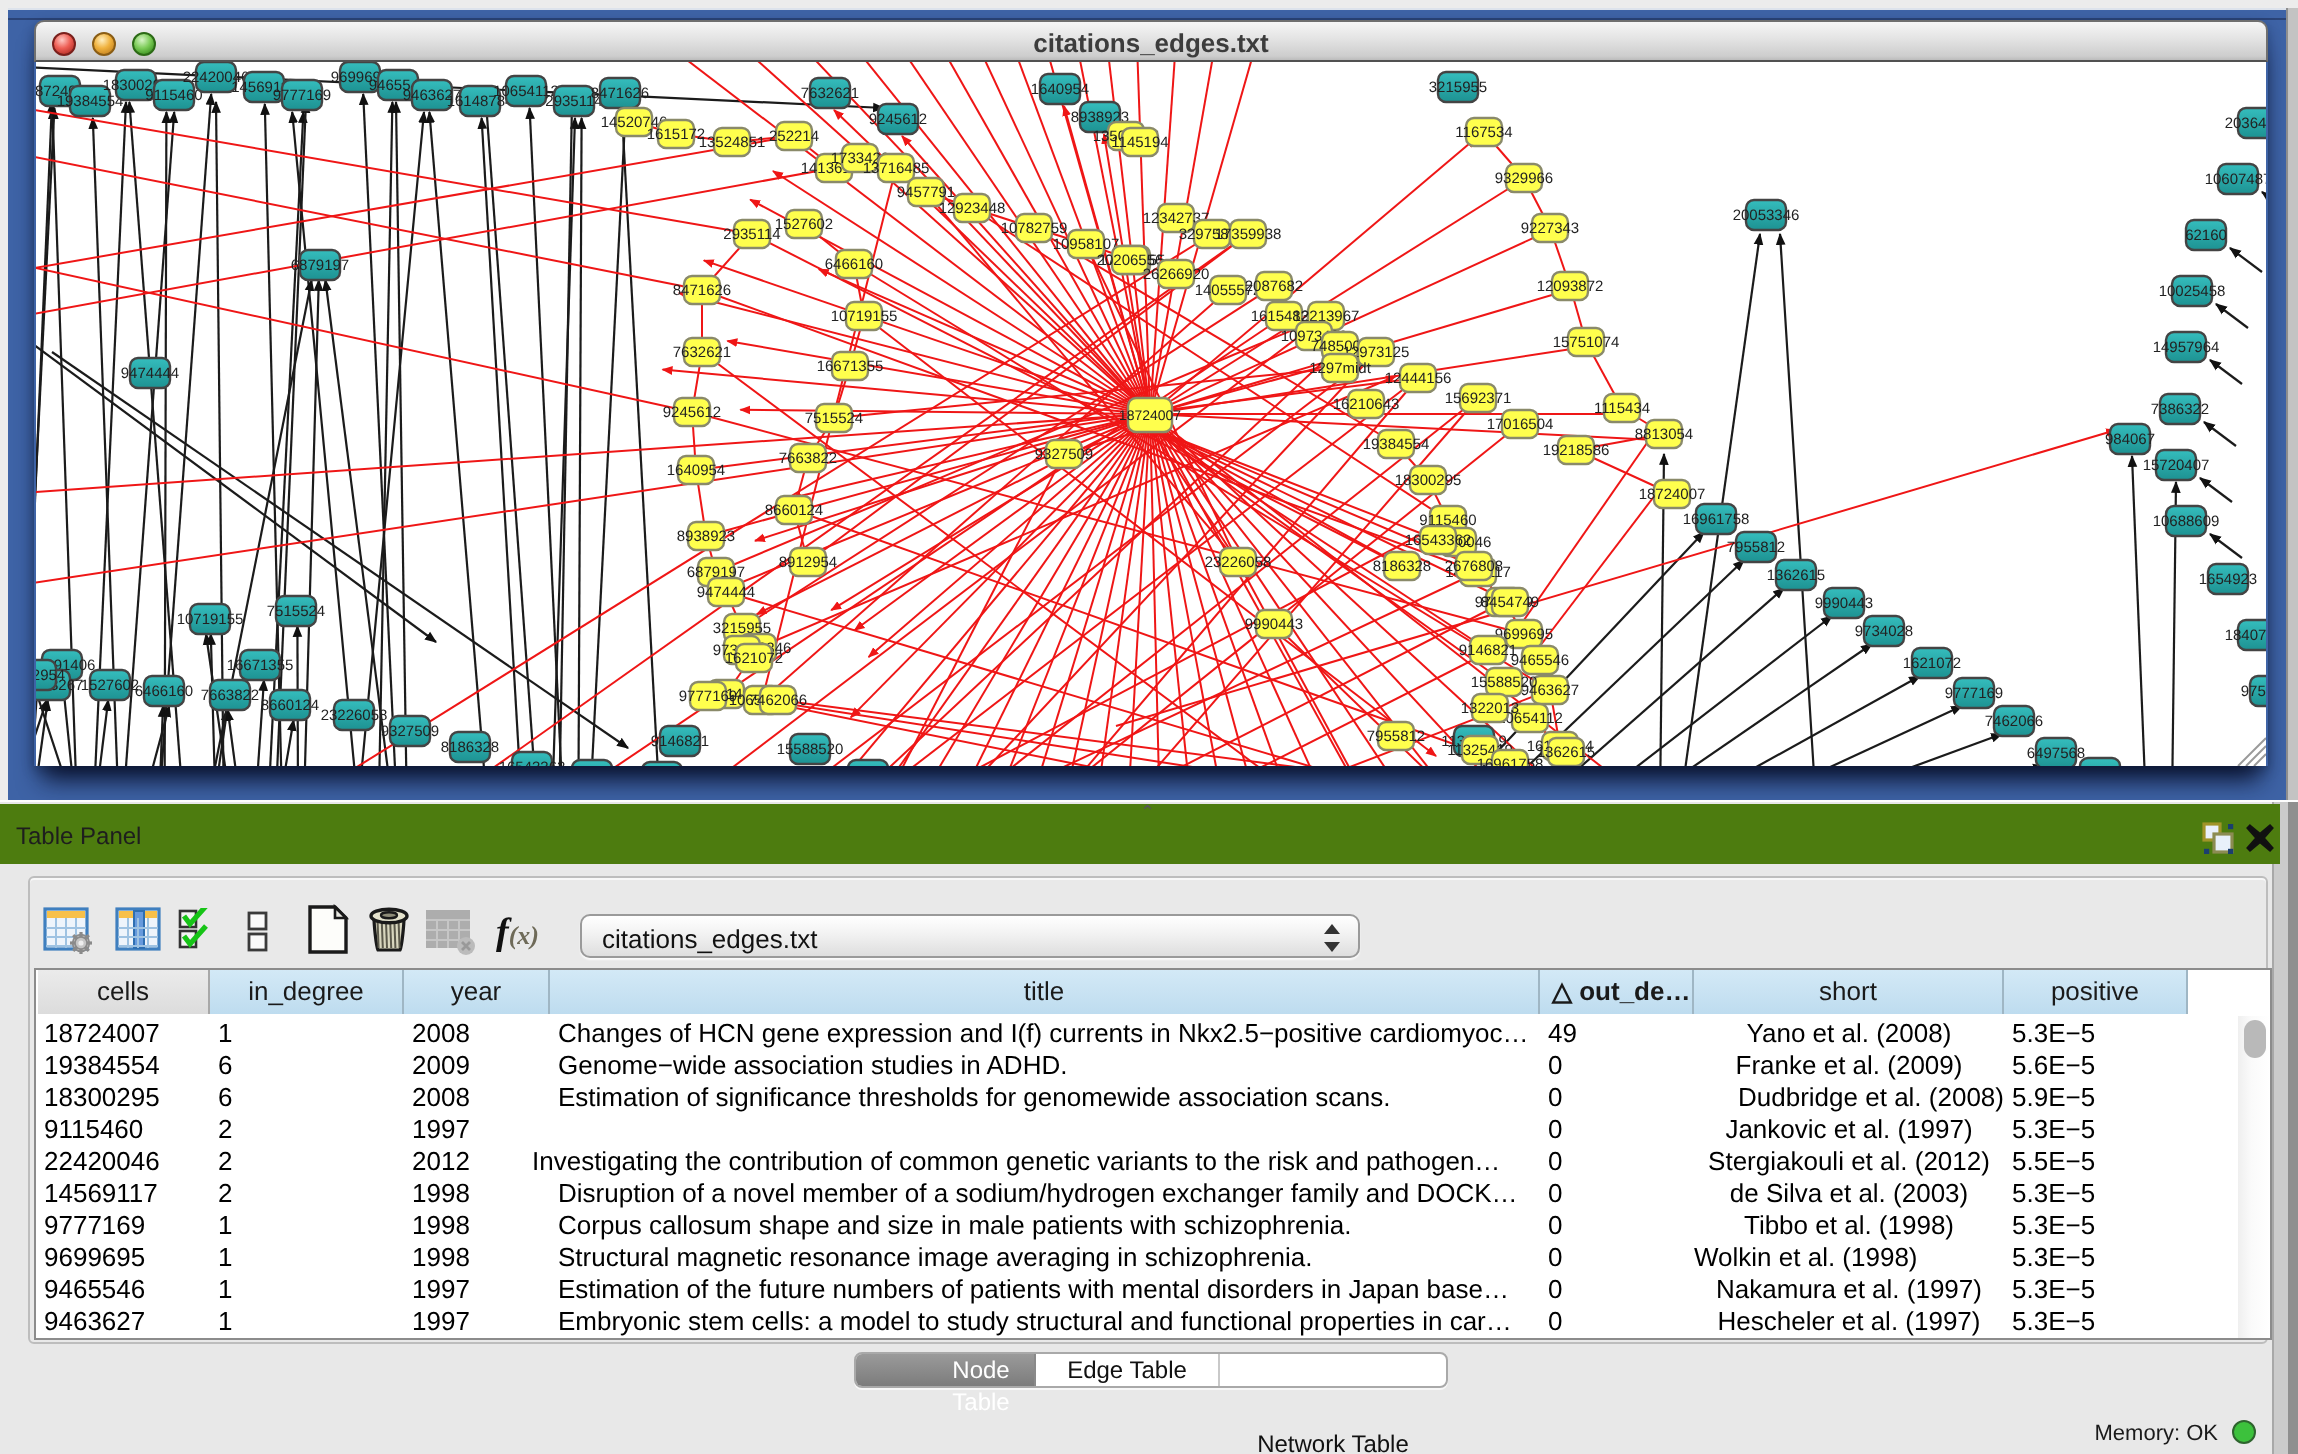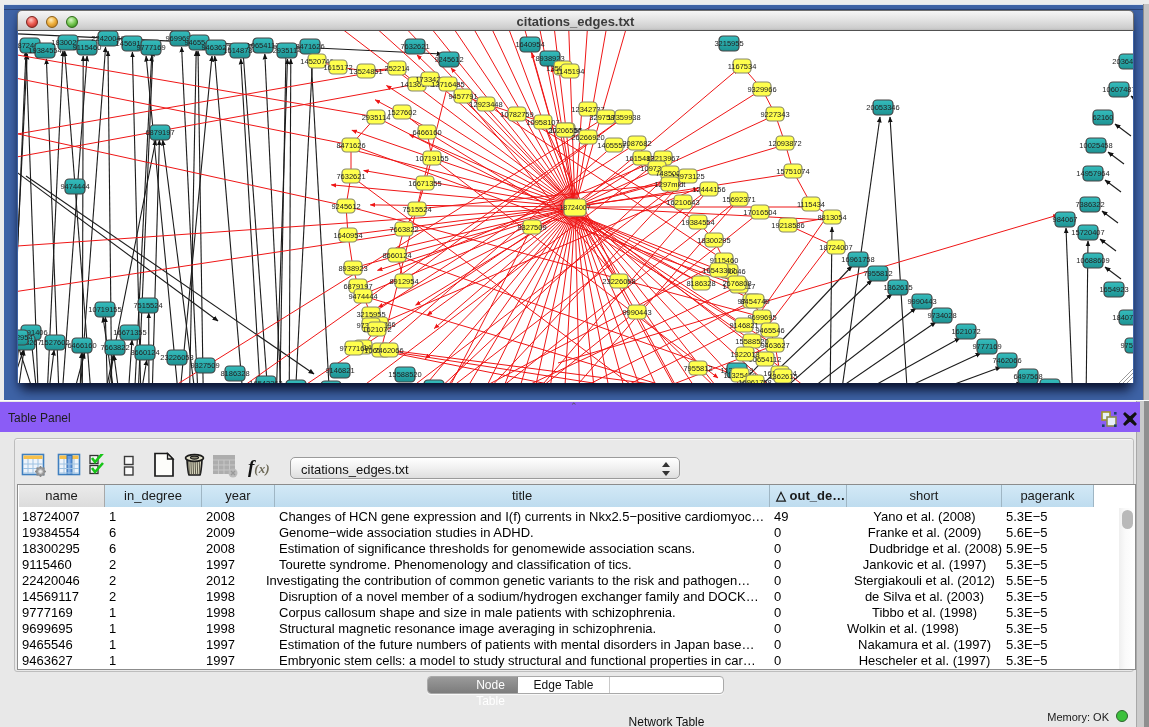--- a/index.html
+++ b/index.html
@@ -9,21 +9,21 @@
 #rightstrip { position:absolute; left:1143px; top:4px; width:6px; height:396px; background:#c3c3c3; border-left:1px solid #8e8e8e; }
 #win { position:absolute; left:17px; top:10px; width:1117px; height:373px; border-radius:5px 5px 0 0; box-shadow:0 11px 12px -4px rgba(8,16,42,0.95), 0 2px 6px rgba(10,20,50,.35); }
 #titlebar { position:absolute; left:0; top:0; width:100%; height:21px; border-radius:5px 5px 0 0; background:linear-gradient(#f6f6f6, #e3e3e3 45%, #cdcdcd 90%, #bcbcbc); border:1px solid #6f6f6f; border-bottom:1px solid #515151; }
 .tl { position:absolute; top:4.5px; width:12px; height:12px; border-radius:50%; }
 #tl-r { left:8px; background:radial-gradient(circle at 4px 3px, #ffc9c4, #ee5f55 45%, #c33b33 75%, #8c2420); border:1px solid #7a201c;}
 #tl-y { left:28px; background:radial-gradient(circle at 4px 3px, #ffefc0, #f0b23e 45%, #d08f28 75%, #96651a); border:1px solid #8a5d15;}
 #tl-g { left:48px; background:radial-gradient(circle at 4px 3px, #d8f5c8, #7ccc58 45%, #4ba02e 75%, #2f7218); border:1px solid #2c6a16;}
 #title { position:absolute; top:3px; left:0; width:100%; text-align:center; font-size:13px; font-weight:bold; color:#3c3c3c; }
 #canvas { position:absolute; left:1px; top:21px; width:1115px; height:352px; background:#fff; overflow:hidden; }
 #tablepanel { position:absolute; left:0; top:400px; width:1149px; height:327px; background:#e8e8e8; border-top:1px solid #fdfdfd; }
-#tp-head { position:absolute; left:0; top:1px; width:1140px; height:30px; background:#8b5cf6; }
+#tp-head { position:absolute; left:0; top:1px; width:1140px; height:30px; background:#4d7c0f; }
 #tp-title { position:absolute; left:8px; top:9px; font-size:12px; color:#1e1e1e; }
 #tp-grip { position:absolute; left:570px; top:0px; width:10px; height:6px; color:#555; font-size:9px;}
 #panel { position:absolute; left:14px; top:37px; width:1120px; height:234px; border:1px solid #bdbdbd; border-radius:3px; background:#e9e9e9; box-shadow:inset 0 1px 0 #f8f8f8;}
 #bstrip { position:absolute; left:1136px; top:0px; width:13px; height:327px; background:#cbcbcb; border-left:1px solid #a8a8a8;}
 #bstrip2 { position:absolute; left:1144px; top:0px; width:5px; height:327px; background:#8f8f8f;}
 
 #toolbar { position:absolute; left:0; top:6px; width:100%; height:34px; }
 
 #dropdown { position:absolute; left:275px; top:12px; width:390px; height:22px; border:1px solid #9a9a9a; border-radius:5px; background:linear-gradient(#ffffff, #f2f2f2 45%, #dedede); box-shadow:0 1px 1px rgba(255,255,255,.8); }
 #dropdown span.txt { position:absolute; left:10px; top:4px; font-size:13px; color:#111; }
@@ -1034,27 +1034,27 @@
         <div class="icon" style="left:233px;top:11px;font-family:'Liberation Serif',serif;font-style:italic;"><span style="font-size:19px;font-weight:bold;color:#111;">f</span><span style="font-size:13px;font-weight:bold;color:#6e6a58;">(x)</span></div>
       <div id="dropdown">
           <span class="txt">citations_edges.txt</span>
           <svg style="position:absolute;right:8px;top:3px" width="10" height="16" viewBox="0 0 10 16">
             <path d="M5 1 L9 6 L1 6 z" fill="#333"></path>
             <path d="M5 15 L9 10 L1 10 z" fill="#333"></path>
           </svg>
         </div>
     </div>
     <div id="tbl">
-        <div class="hcell hname" style="left:1px;width:86px;">name</div>
+        <div class="hcell hname" style="left:1px;width:86px;">cells</div>
         <div class="hcell" style="left:87px;width:97px;">in_degree</div>
         <div class="hcell" style="left:184px;width:73px;">year</div>
         <div class="hcell" style="left:257px;width:495px;">title</div>
         <div class="hcell" style="left:752px;width:77px;text-align:left;padding-left:6px;font-weight:bold;">△ out_de…</div>
         <div class="hcell" style="left:829px;width:155px;">short</div>
-        <div class="hcell" style="left:984px;width:92px;">pagerank</div>
+        <div class="hcell" style="left:984px;width:92px;">positive</div>
         <div class="row" style="top:23px">
           <div class="c" style="left:4px">18724007</div>
           <div class="c" style="left:91px">1</div>
           <div class="c" style="left:188px">2008</div>
           <div class="c" style="left:261px;width:492px">Changes of HCN gene expression and I(f) currents in Nkx2.5−positive cardiomyoc…</div>
           <div class="c" style="left:756px">49</div>
           <div class="c" style="left:829px;width:155px;text-align:center">Yano et al. (2008)</div>
           <div class="c" style="left:988px">5.3E−5</div>
         </div>
         <div class="row" style="top:39px">
@@ -1072,21 +1072,20 @@
           <div class="c" style="left:188px">2008</div>
           <div class="c" style="left:261px;width:492px">Estimation of significance thresholds for genomewide association scans.</div>
           <div class="c" style="left:756px">0</div>
           <div class="c" style="left:829px;width:155px;text-align:right">Dudbridge et al. (2008)</div>
           <div class="c" style="left:988px">5.9E−5</div>
         </div>
         <div class="row" style="top:71px">
           <div class="c" style="left:4px">9115460</div>
           <div class="c" style="left:91px">2</div>
           <div class="c" style="left:188px">1997</div>
-          <div class="c" style="left:261px;width:492px">Tourette syndrome. Phenomenology and classification of tics.</div>
           <div class="c" style="left:756px">0</div>
           <div class="c" style="left:829px;width:155px;text-align:center">Jankovic et al. (1997)</div>
           <div class="c" style="left:988px">5.3E−5</div>
         </div>
         <div class="row" style="top:87px">
           <div class="c" style="left:4px">22420046</div>
           <div class="c" style="left:91px">2</div>
           <div class="c" style="left:188px">2012</div>
           <div class="c" style="left:248px;width:492px">Investigating the contribution of common genetic variants to the risk and pathogen…</div>
           <div class="c" style="left:756px">0</div>

